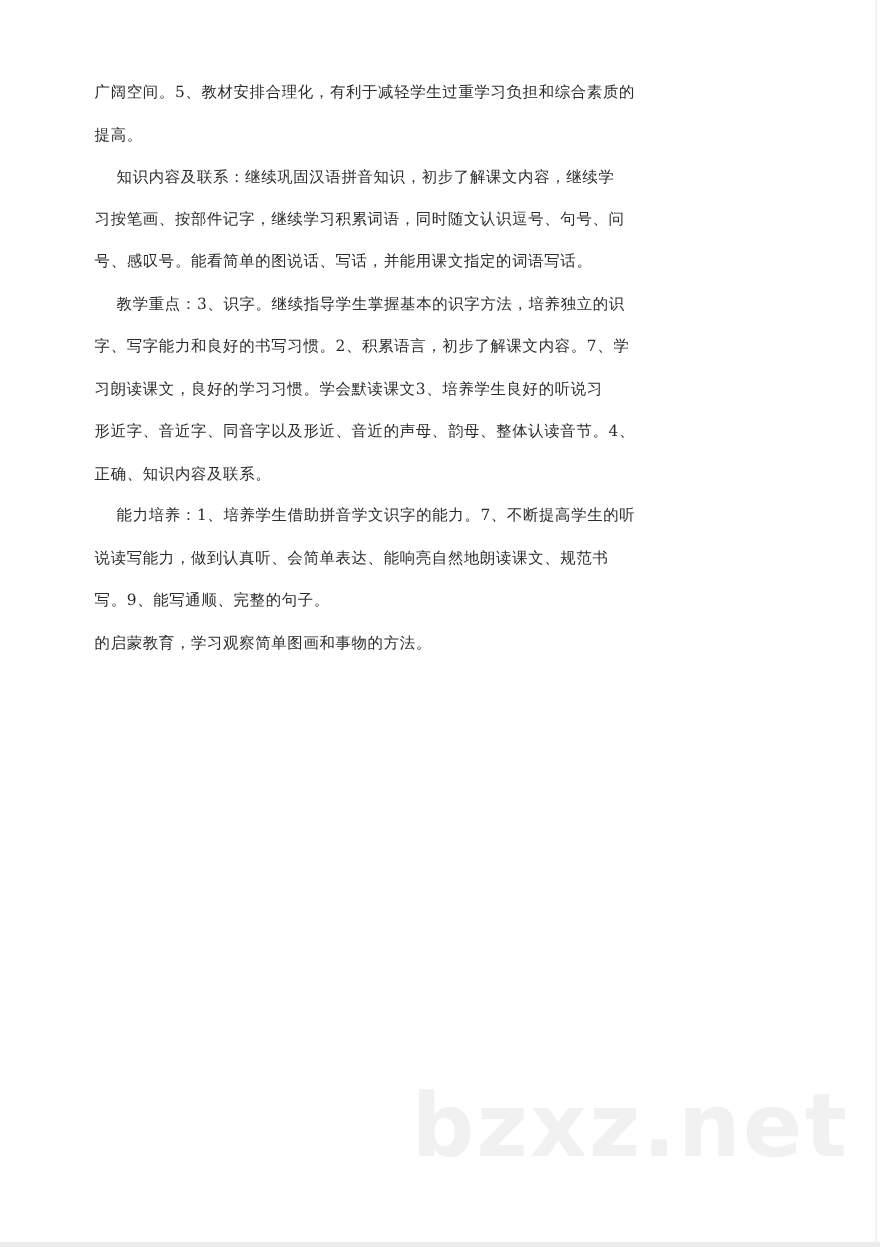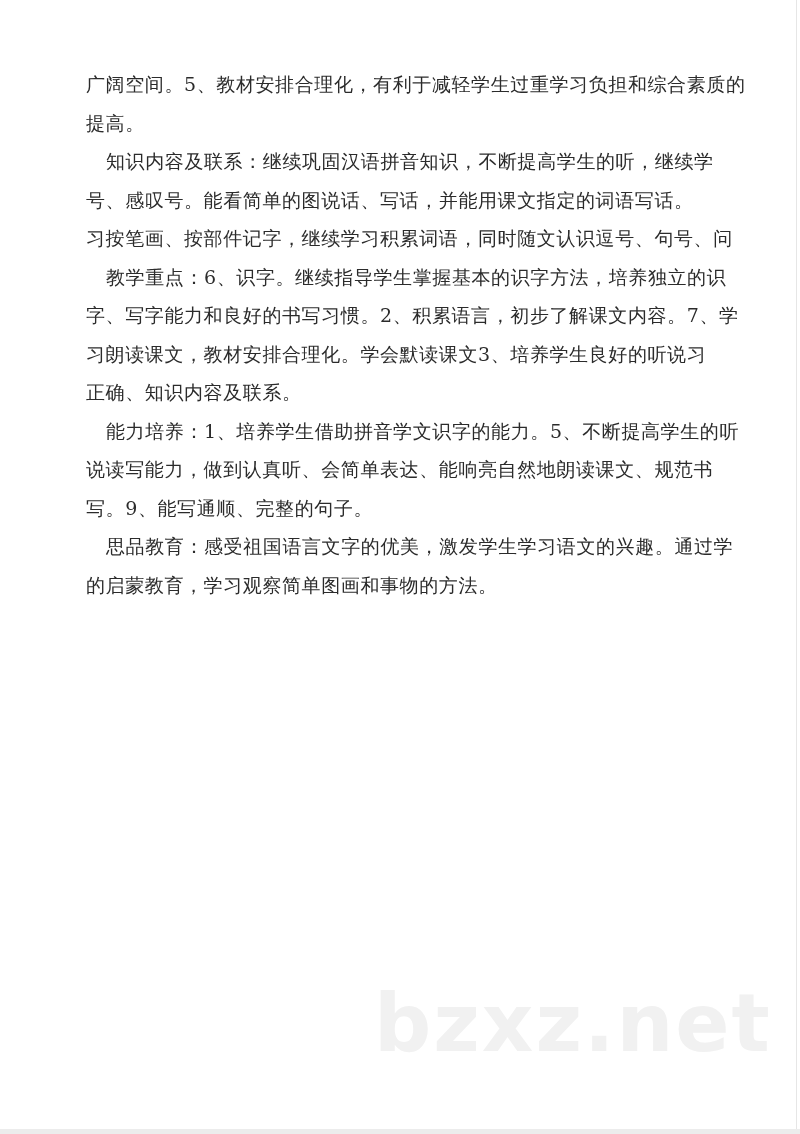--- a/index.html
+++ b/index.html
@@ -39,21 +39,21 @@
       width: 620px;
     }
     .para {
       margin: 0;
       padding: 0;
     }
     .line {
       display: block;
       height: 38.5px;
       line-height: 28px;
-      font-size: 19px;
+      font-size: 14px;
       letter-spacing: 0.6px;
       white-space: nowrap;
     }
     .line.indent {
       padding-left: 20px;
     }
     .watermark {
       position: absolute;
       left: 374px;
       top: 984px;
@@ -70,43 +70,43 @@
 
 <div class="page">
   <div class="content">
 
     <div class="para">
       <span class="line">广阔空间。5、教材安排合理化，有利于减轻学生过重学习负担和综合素质的</span>
       <span class="line">提高。</span>
     </div>
 
     <div class="para">
-      <span class="line indent">知识内容及联系：继续巩固汉语拼音知识，不断提高学生的听，继续学</span>
+      <span class="line indent">知识内容及联系：继续巩固汉语拼音知识，初步了解课文内容，继续学</span>
+      <span class="line">习按笔画、按部件记字，继续学习积累词语，同时随文认识逗号、句号、问</span>
       <span class="line">号、感叹号。能看简单的图说话、写话，并能用课文指定的词语写话。</span>
-      <span class="line">习按笔画、按部件记字，继续学习积累词语，同时随文认识逗号、句号、问</span>
     </div>
 
     <div class="para">
-      <span class="line indent">教学重点：6、识字。继续指导学生掌握基本的识字方法，培养独立的识</span>
+      <span class="line indent">教学重点：3、识字。继续指导学生掌握基本的识字方法，培养独立的识</span>
       <span class="line">字、写字能力和良好的书写习惯。2、积累语言，初步了解课文内容。7、学</span>
-      <span class="line">习朗读课文，教材安排合理化。学会默读课文3、培养学生良好的听说习</span>
+      <span class="line">习朗读课文，良好的学习习惯。学会默读课文3、培养学生良好的听说习</span>
     </div>
 
     <div class="para">
+      <span class="line">形近字、音近字、同音字以及形近、音近的声母、韵母、整体认读音节。4、</span>
       <span class="line">正确、知识内容及联系。</span>
     </div>
 
     <div class="para">
-      <span class="line indent">能力培养：1、培养学生借助拼音学文识字的能力。5、不断提高学生的听</span>
+      <span class="line indent">能力培养：1、培养学生借助拼音学文识字的能力。7、不断提高学生的听</span>
       <span class="line">说读写能力，做到认真听、会简单表达、能响亮自然地朗读课文、规范书</span>
       <span class="line">写。9、能写通顺、完整的句子。</span>
     </div>
 
     <div class="para">
-      <span class="line indent">思品教育：感受祖国语言文字的优美，激发学生学习语文的兴趣。通过学</span>
       <span class="line">的启蒙教育，学习观察简单图画和事物的方法。</span>
     </div>
 
   </div>
 
   <div class="watermark">bzxz.net</div>
 </div>
 
 <div class="bottom-strip"></div>
 

